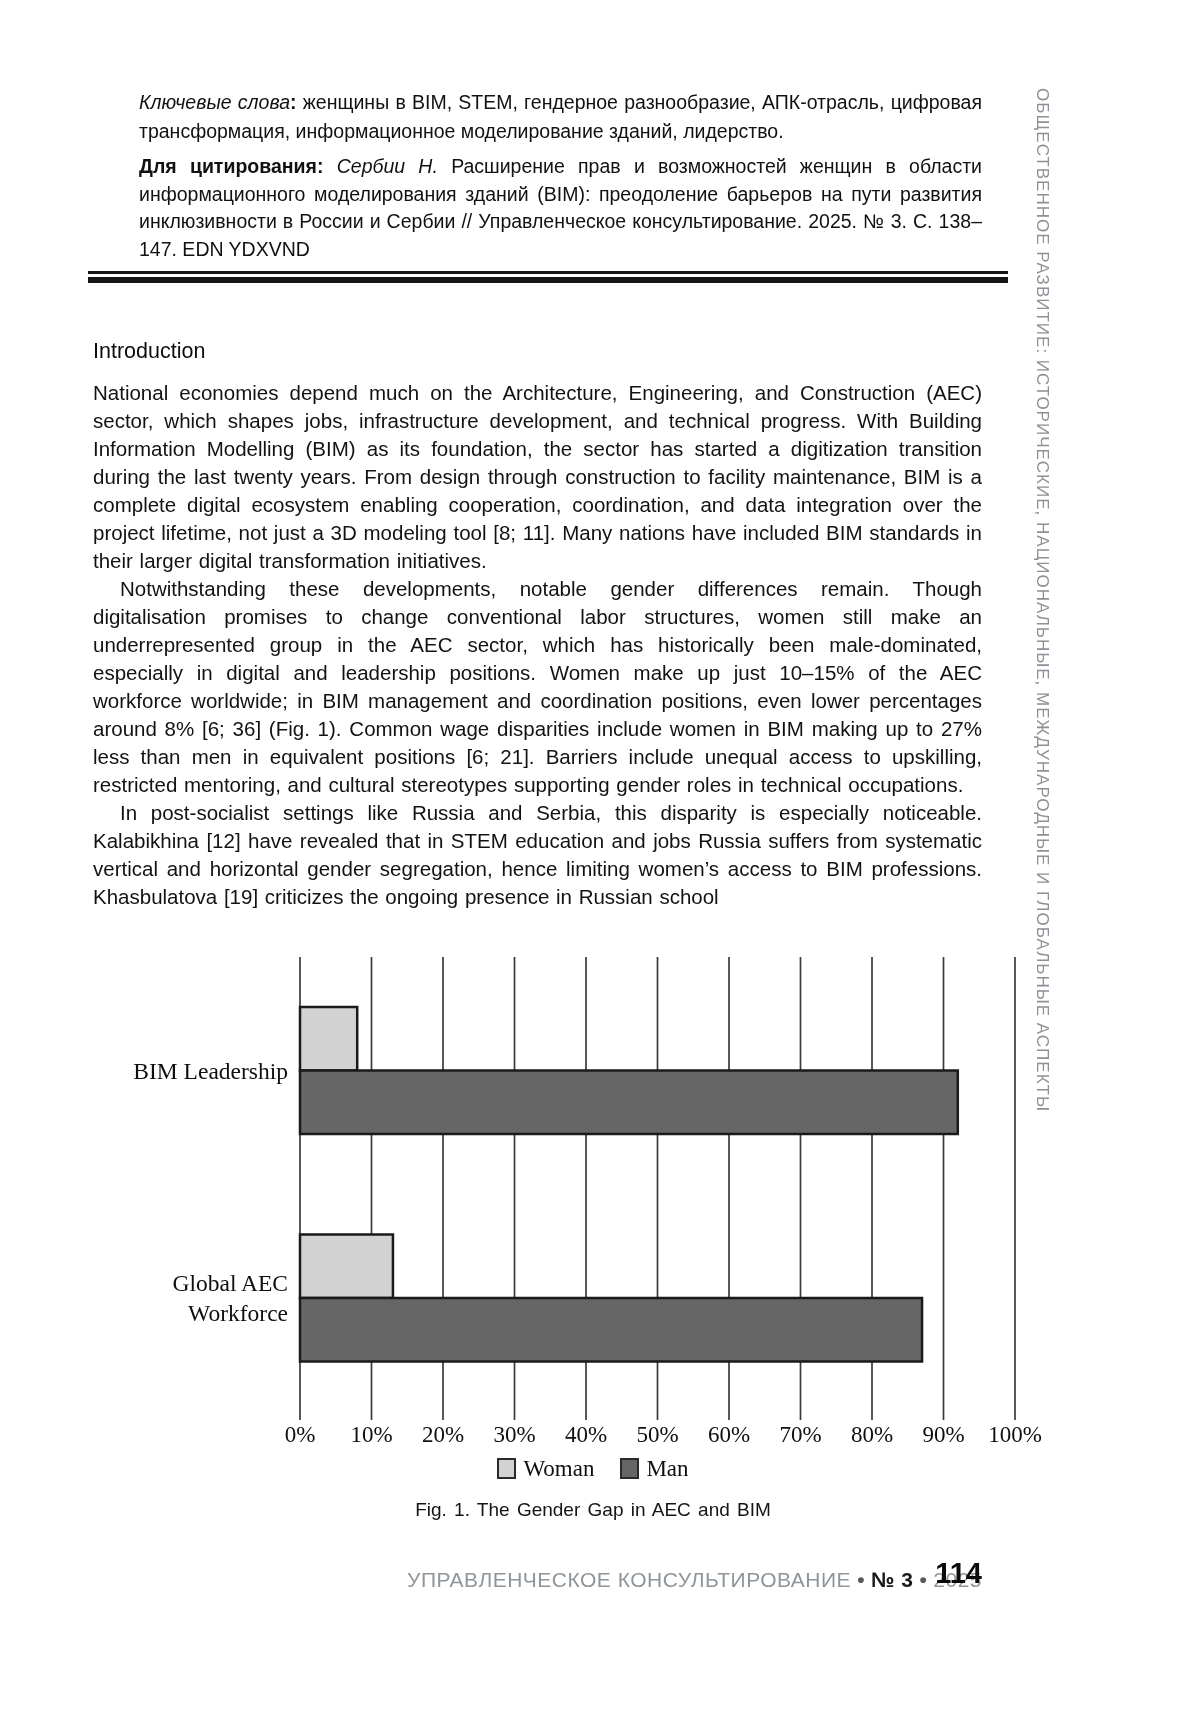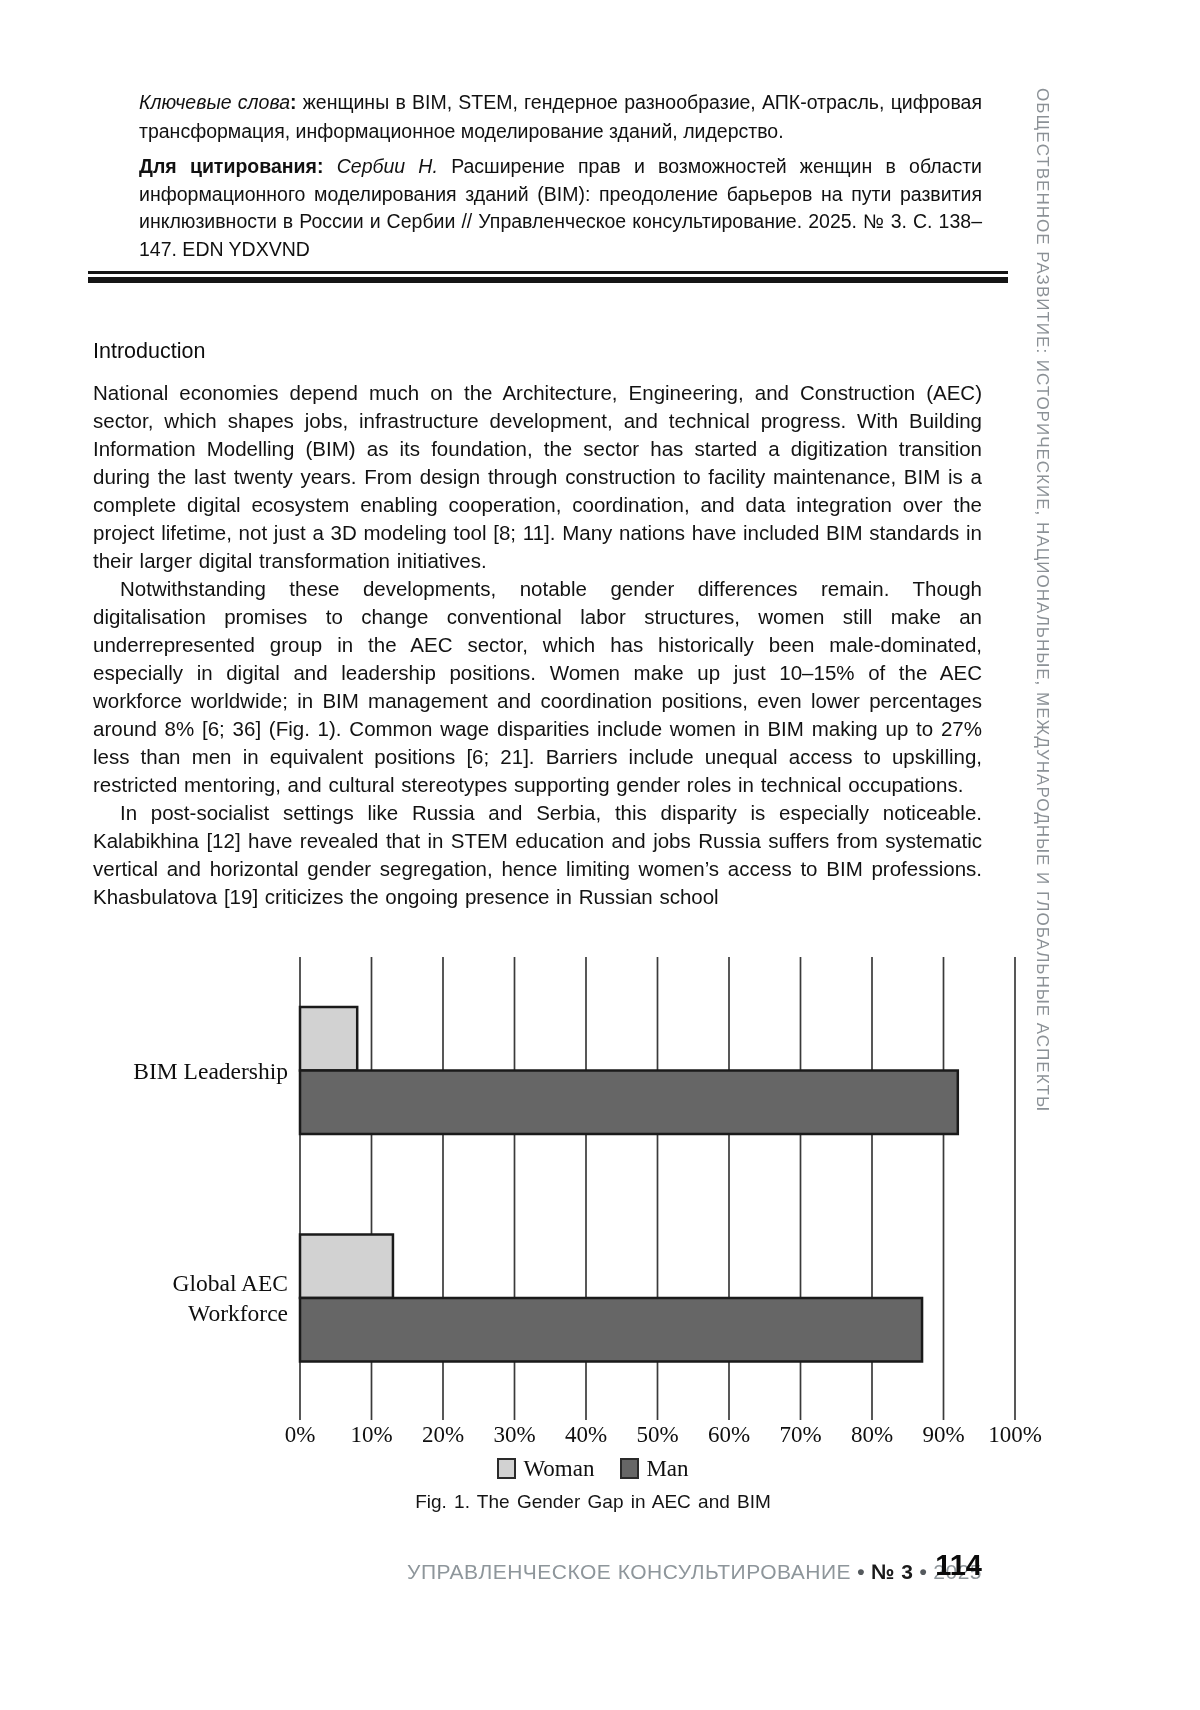--- a/index.html
+++ b/index.html
@@ -41,21 +41,21 @@
   .body-par.first { margin-top:15px; }
   .body-par.indented { text-indent:27px; }
 
   
   .figure { margin-top:39px; width:1000px; }
   .figure svg { display:block; }
   .legend { display:flex; justify-content:center; align-items:center; gap:26px;
             font-family:"Liberation Serif", serif; font-size:23px; color:#101010; height:28px; }
   .legend-item { display:flex; align-items:center; }
   .swatch { width:19px; height:21px; border:2.5px solid #2a2a2a; margin-right:7px; display:inline-block; }
-  .fig-caption { margin-top:8px; text-align:center; font-size:19px; color:#141414; word-spacing:2px; }
+  .fig-caption { margin-top:16px; text-align:center; font-size:19px; color:#141414; word-spacing:2px; }
 
   
   .footer { position:relative; margin-top:42px; height:34px; }
   .journal-line { text-align:right; font-size:21px; letter-spacing:0.5px; color:#8e969b;
                   padding-top:5px; }
   .journal-line .issue { color:#1a1a1a; font-weight:bold; }
   .journal-line .dot { color:#555a5e; font-weight:bold; padding:0 6px; }
   .page-number { position:absolute; right:0; top:-6px; font-size:29px; font-weight:bold; color:#0a0a0a; }
 </style>
 </head>

